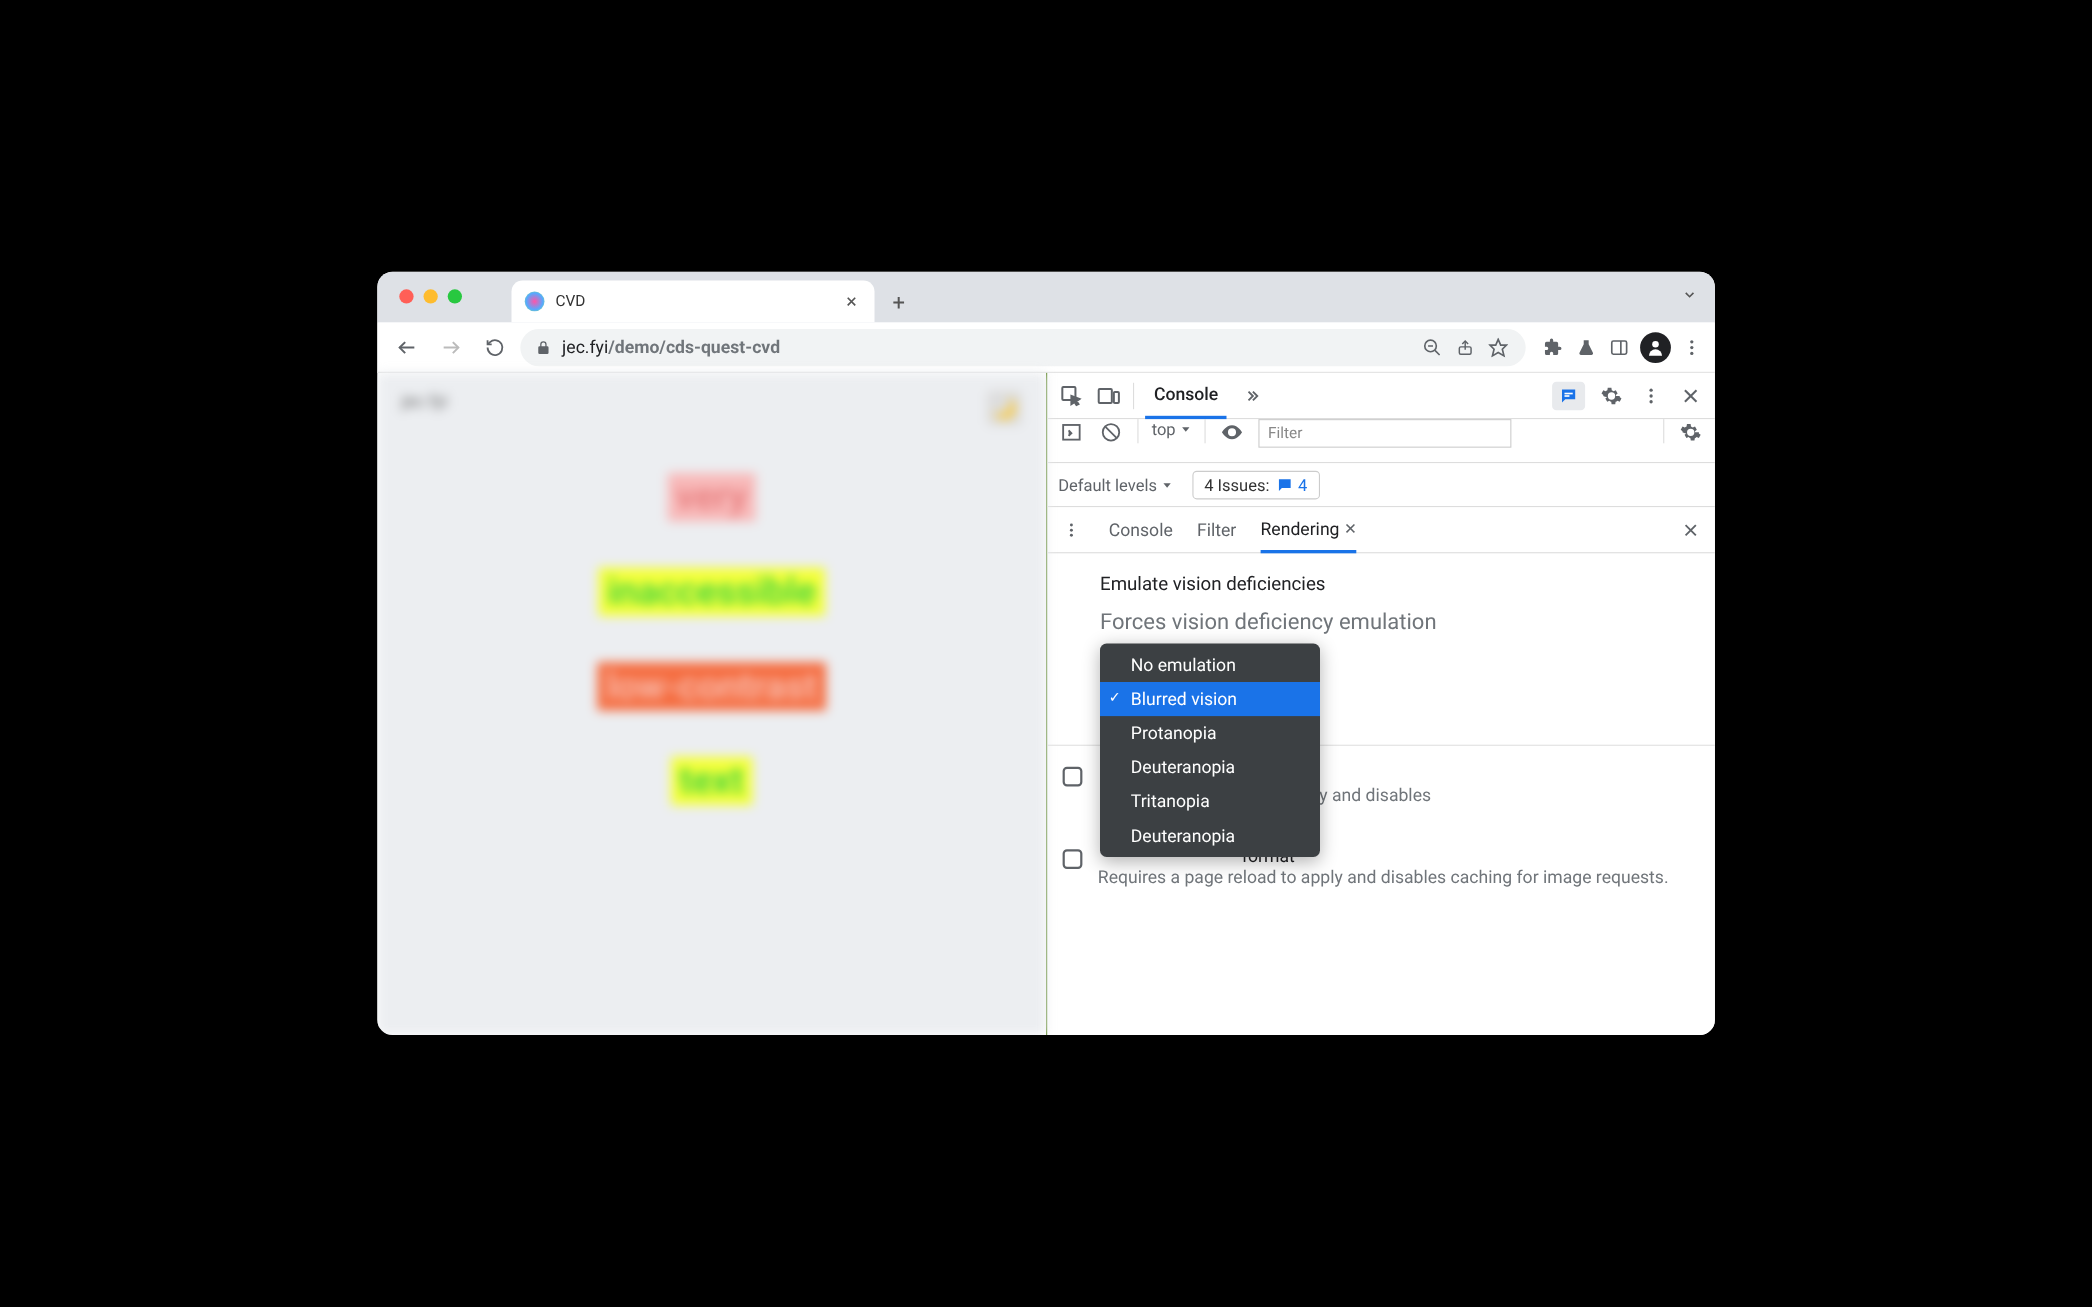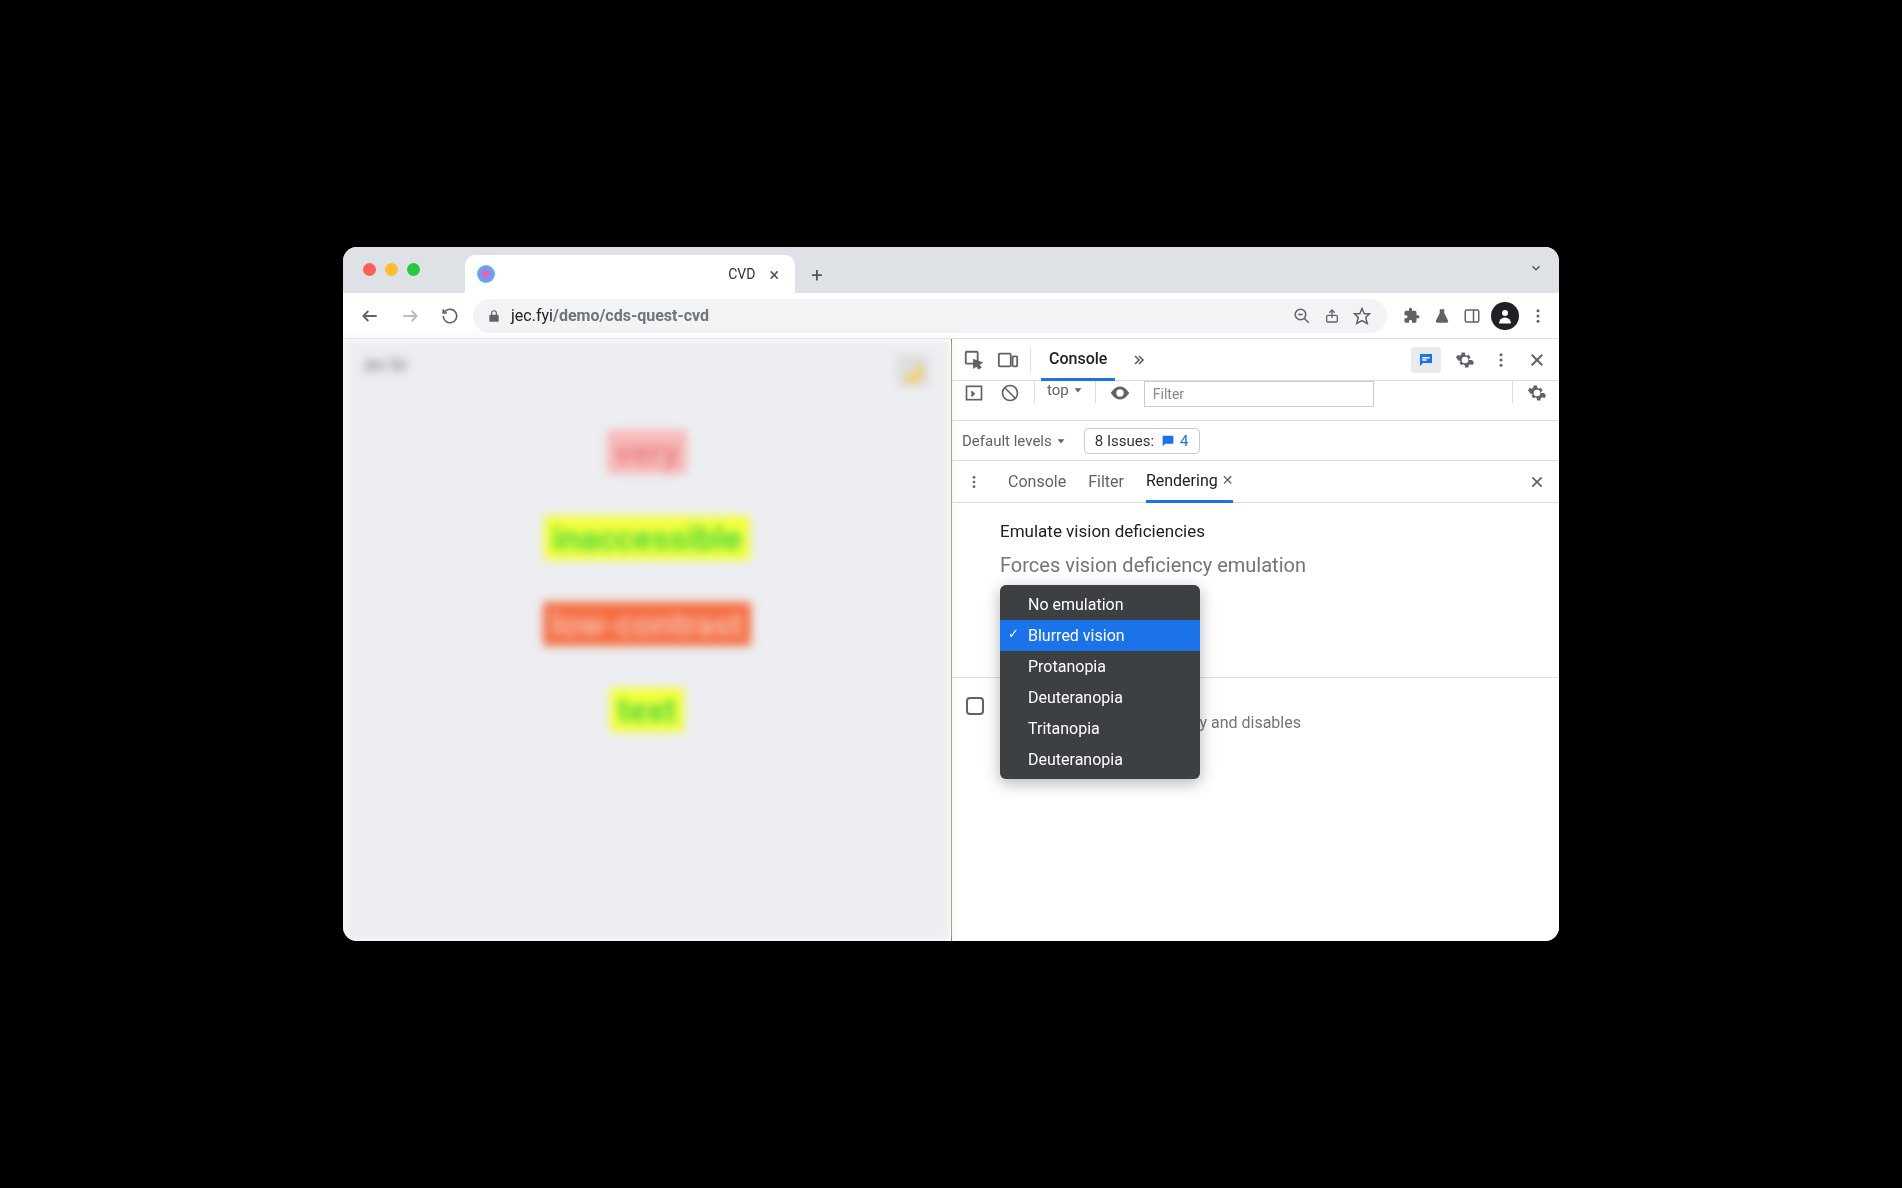--- a/index.html
+++ b/index.html
@@ -6,21 +6,21 @@
 body { background: #000; width: 1902px; height: 1188px; display: flex; align-items: center; justify-content: center; }
 .browser-window { width: 1216px; height: 694px; background: #fff; border-radius: 14px; overflow: hidden; position: relative; box-shadow: 0 20px 60px rgba(0,0,0,0.5); }
 
 
 .tabbar { height: 46px; background: #dee1e6; display: flex; align-items: flex-end; padding-left: 14px; position: relative; }
 .traffic-lights { display: flex; gap: 9px; align-items: center; position: absolute; left: 20px; top: 16px; }
 .tl { width: 13px; height: 13px; border-radius: 50%; }
 .tl-red { background: #ff5f57; }
 .tl-yellow { background: #febc2e; }
 .tl-green { background: #28c840; }
-.tab { margin-left: 108px; height: 38px; background: #fff; border-radius: 10px 10px 0 0; display: flex; align-items: center; padding: 0 12px; min-width: 330px; gap: 10px; position: relative; text-align: right; }
+.tab { margin-left: 108px; height: 38px; background: #fff; border-radius: 10px 10px 0 0; display: flex; align-items: center; padding: 0 12px; min-width: 330px; gap: 10px; position: relative; }
 .tab-favicon { width: 18px; height: 18px; border-radius: 50%; background: radial-gradient(circle, #f5a 0%, #5af 60%, #af5 100%); }
 .tab-title { font-size: 14px; color: #333; flex: 1; }
 .tab-close { font-size: 18px; color: #555; cursor: pointer; padding: 0 4px; }
 .tab-new { width: 28px; height: 28px; display: flex; align-items: center; justify-content: center; margin-left: 8px; margin-bottom: 4px; font-size: 20px; color: #555; cursor: pointer; }
 .tab-chevron { position: absolute; right: 16px; top: 14px; color: #555; font-size: 16px; }
 
 
 .urlbar-row { height: 46px; background: #fff; display: flex; align-items: center; padding: 0 10px; gap: 6px; border-bottom: 1px solid #e0e0e0; }
 .nav-btn { width: 34px; height: 34px; display: flex; align-items: center; justify-content: center; color: #5f6368; cursor: pointer; border-radius: 50%; }
 .nav-btn.disabled { color: #bbb; }
@@ -297,21 +297,21 @@
       </div>
 
       <div class="dt-levels">
         <div class="dt-dropdown">
           <span>Default levels</span>
           <svg width="10" height="10" viewBox="0 0 24 24" fill="#5f6368">
               <polygon points="4 8 20 8 12 18"></polygon>
             </svg>
         </div>
         <div class="dt-issues">
-          <span>8 Issues:</span>
+          <span>4 Issues:</span>
           <span class="badge">
             <svg width="16" height="16" viewBox="0 0 24 24" fill="#1a73e8">
                 <path d="M4 4h16v12H8l-4 4z"></path>
               </svg>
             <span>4</span>
           </span>
         </div>
       </div>
 
       <div class="dt-drawer-tabs">
@@ -354,17 +354,24 @@
 
         <div class="dt-checkbox-row">
           <div class="dt-checkbox"></div>
           <div class="dt-check-text">
             <span style="visibility:hidden">xxxxxxxxxxxxxxxx </span><span>format</span>
             <span class="sub"><span style="visibility:hidden">xxxxxxxxxxxxxxxx </span><span>ad to apply and disables</span></span>
             <span class="sub"><span style="visibility:hidden">xxxxxxxxxxxxxxxx </span><span>quests.</span></span>
           </div>
         </div>
 
+        <div class="dt-checkbox-row">
+          <div class="dt-checkbox"></div>
+          <div class="dt-check-text">
+            <span style="visibility:hidden">xxxxxxxxxxxxxxxx </span><span>format</span>
+            <span class="sub">Requires a page reload to apply and disables caching for image requests.</span>
+          </div>
+        </div>
       </div>
 
     </div>
   </div>
 </div>
 
 </body></html>

